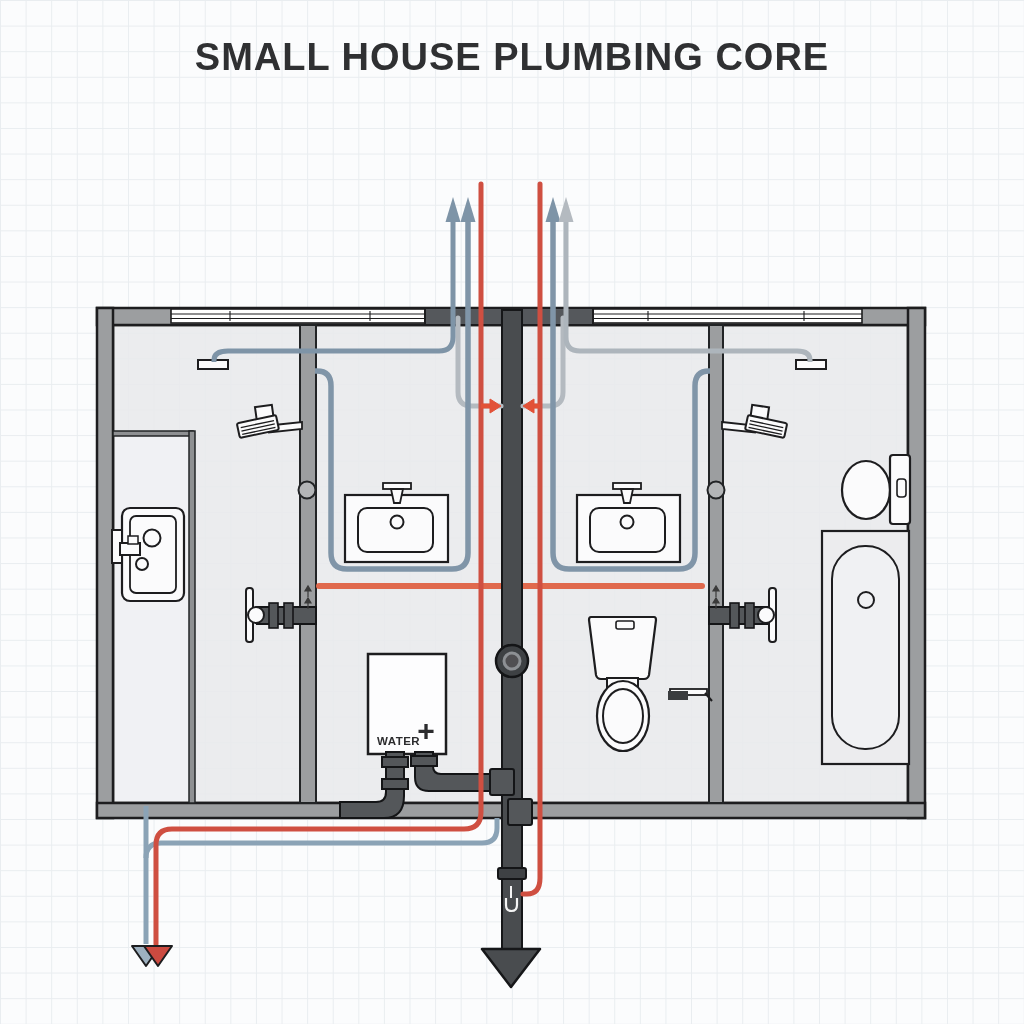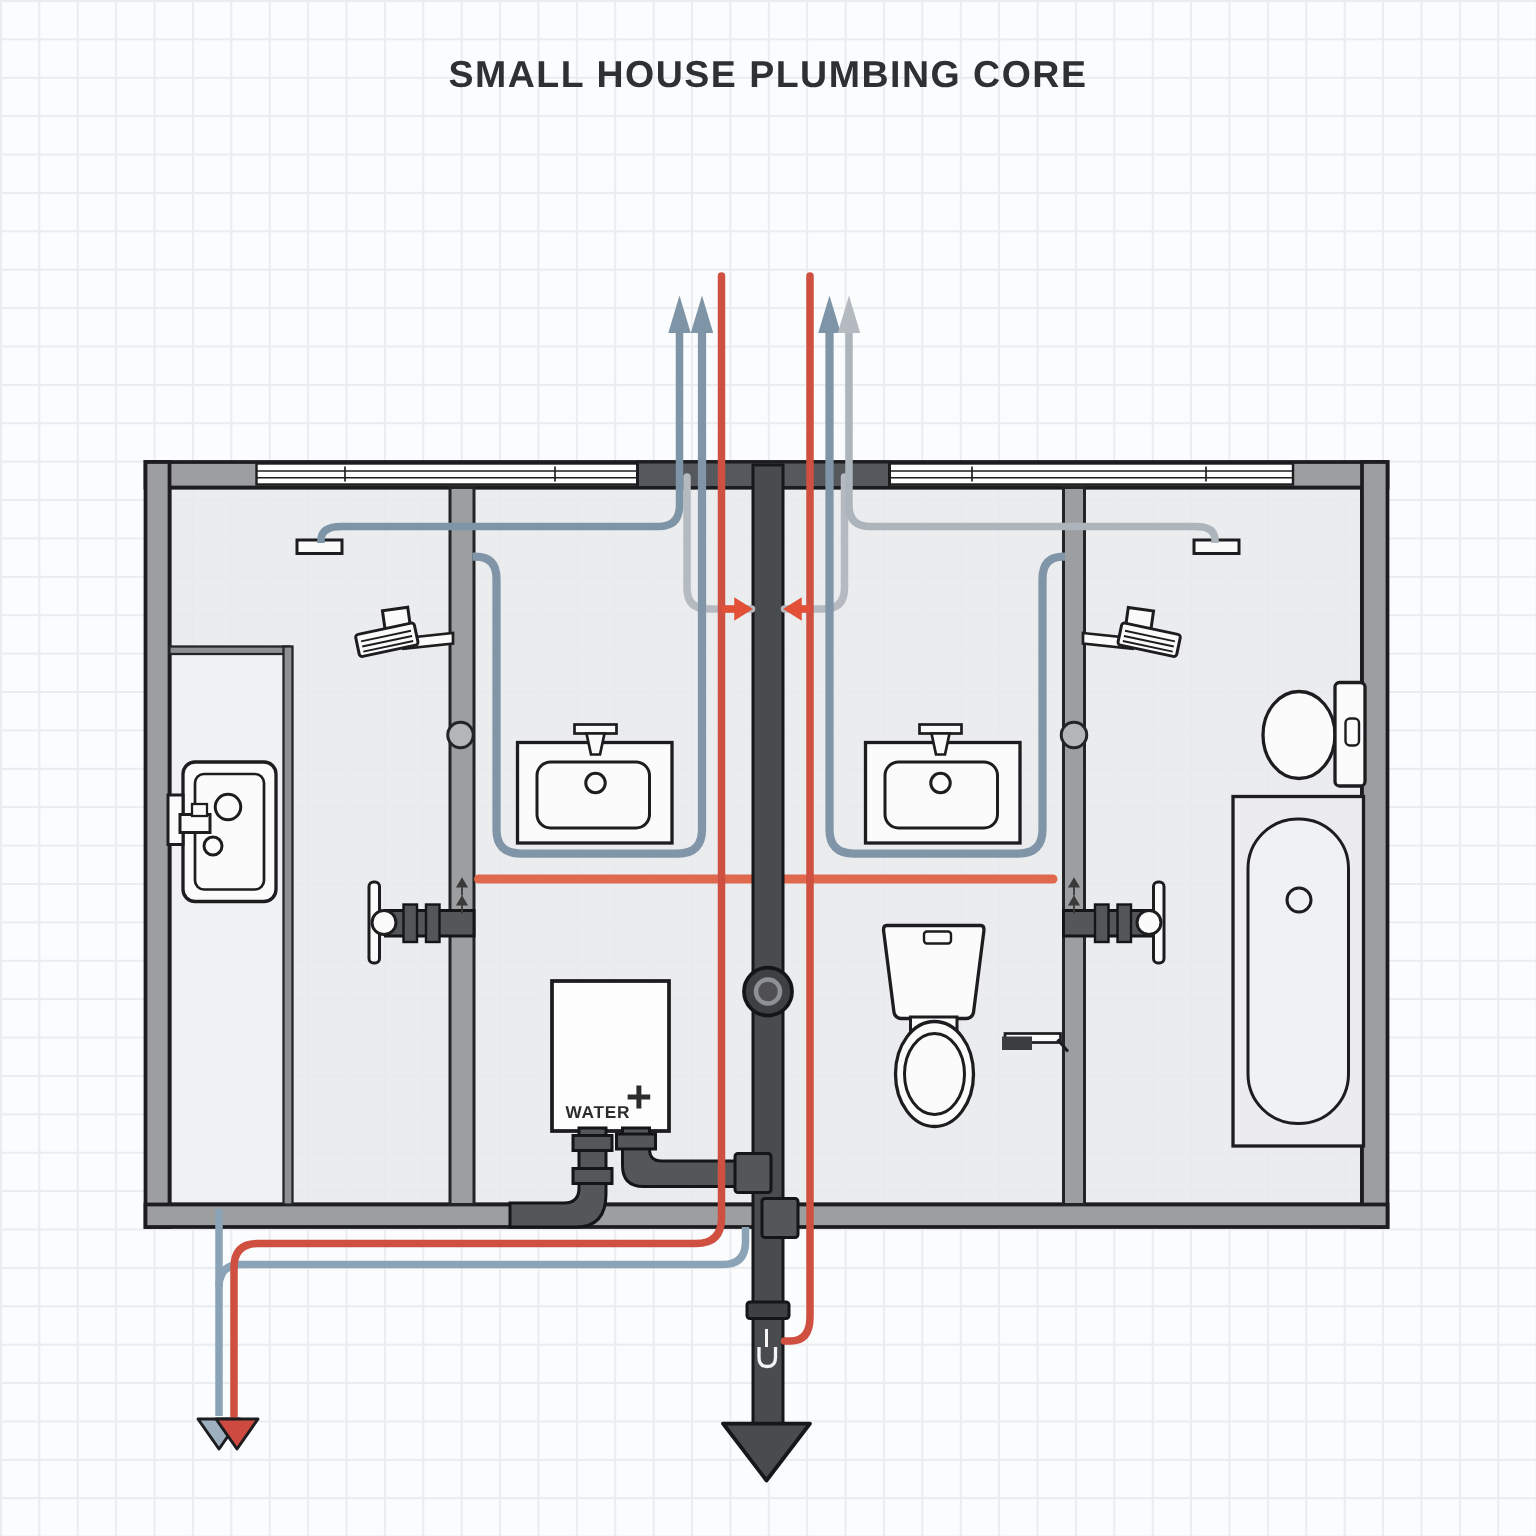--- a/index.html
+++ b/index.html
@@ -7,21 +7,21 @@
     width:1024px;height:1024px;overflow:hidden;position:relative;
     background-color:#fbfcfd;
     background-image:
       linear-gradient(#e9edf0 1px, transparent 1px),
       linear-gradient(90deg,#e9edf0 1px, transparent 1px);
     background-size:25.6px 25.6px;
     font-family:"Liberation Sans", sans-serif;
   }
   .title{
     position:absolute;top:36px;left:0;width:1024px;
-    text-align:center;font-size:25px;font-weight:600;
+    text-align:center;font-size:38px;font-weight:600;
     letter-spacing:1px;color:#2f3032;
   }
   svg{position:absolute;top:0;left:0;}
   svg text{font-family:"Liberation Sans", sans-serif;}
 </style>
 </head>
 <body>
 
 <div class="title">SMALL HOUSE PLUMBING CORE</div>
 

